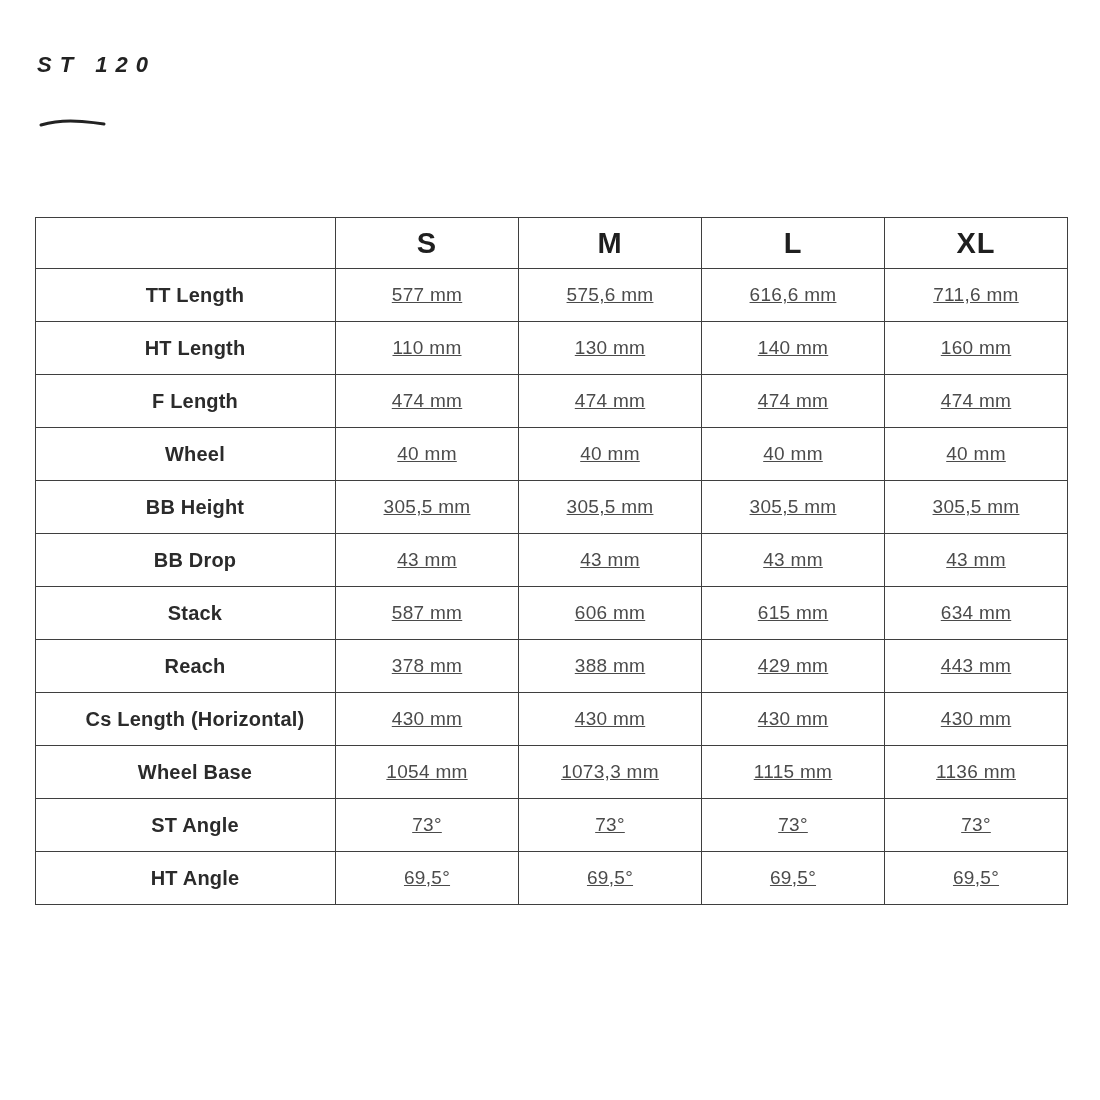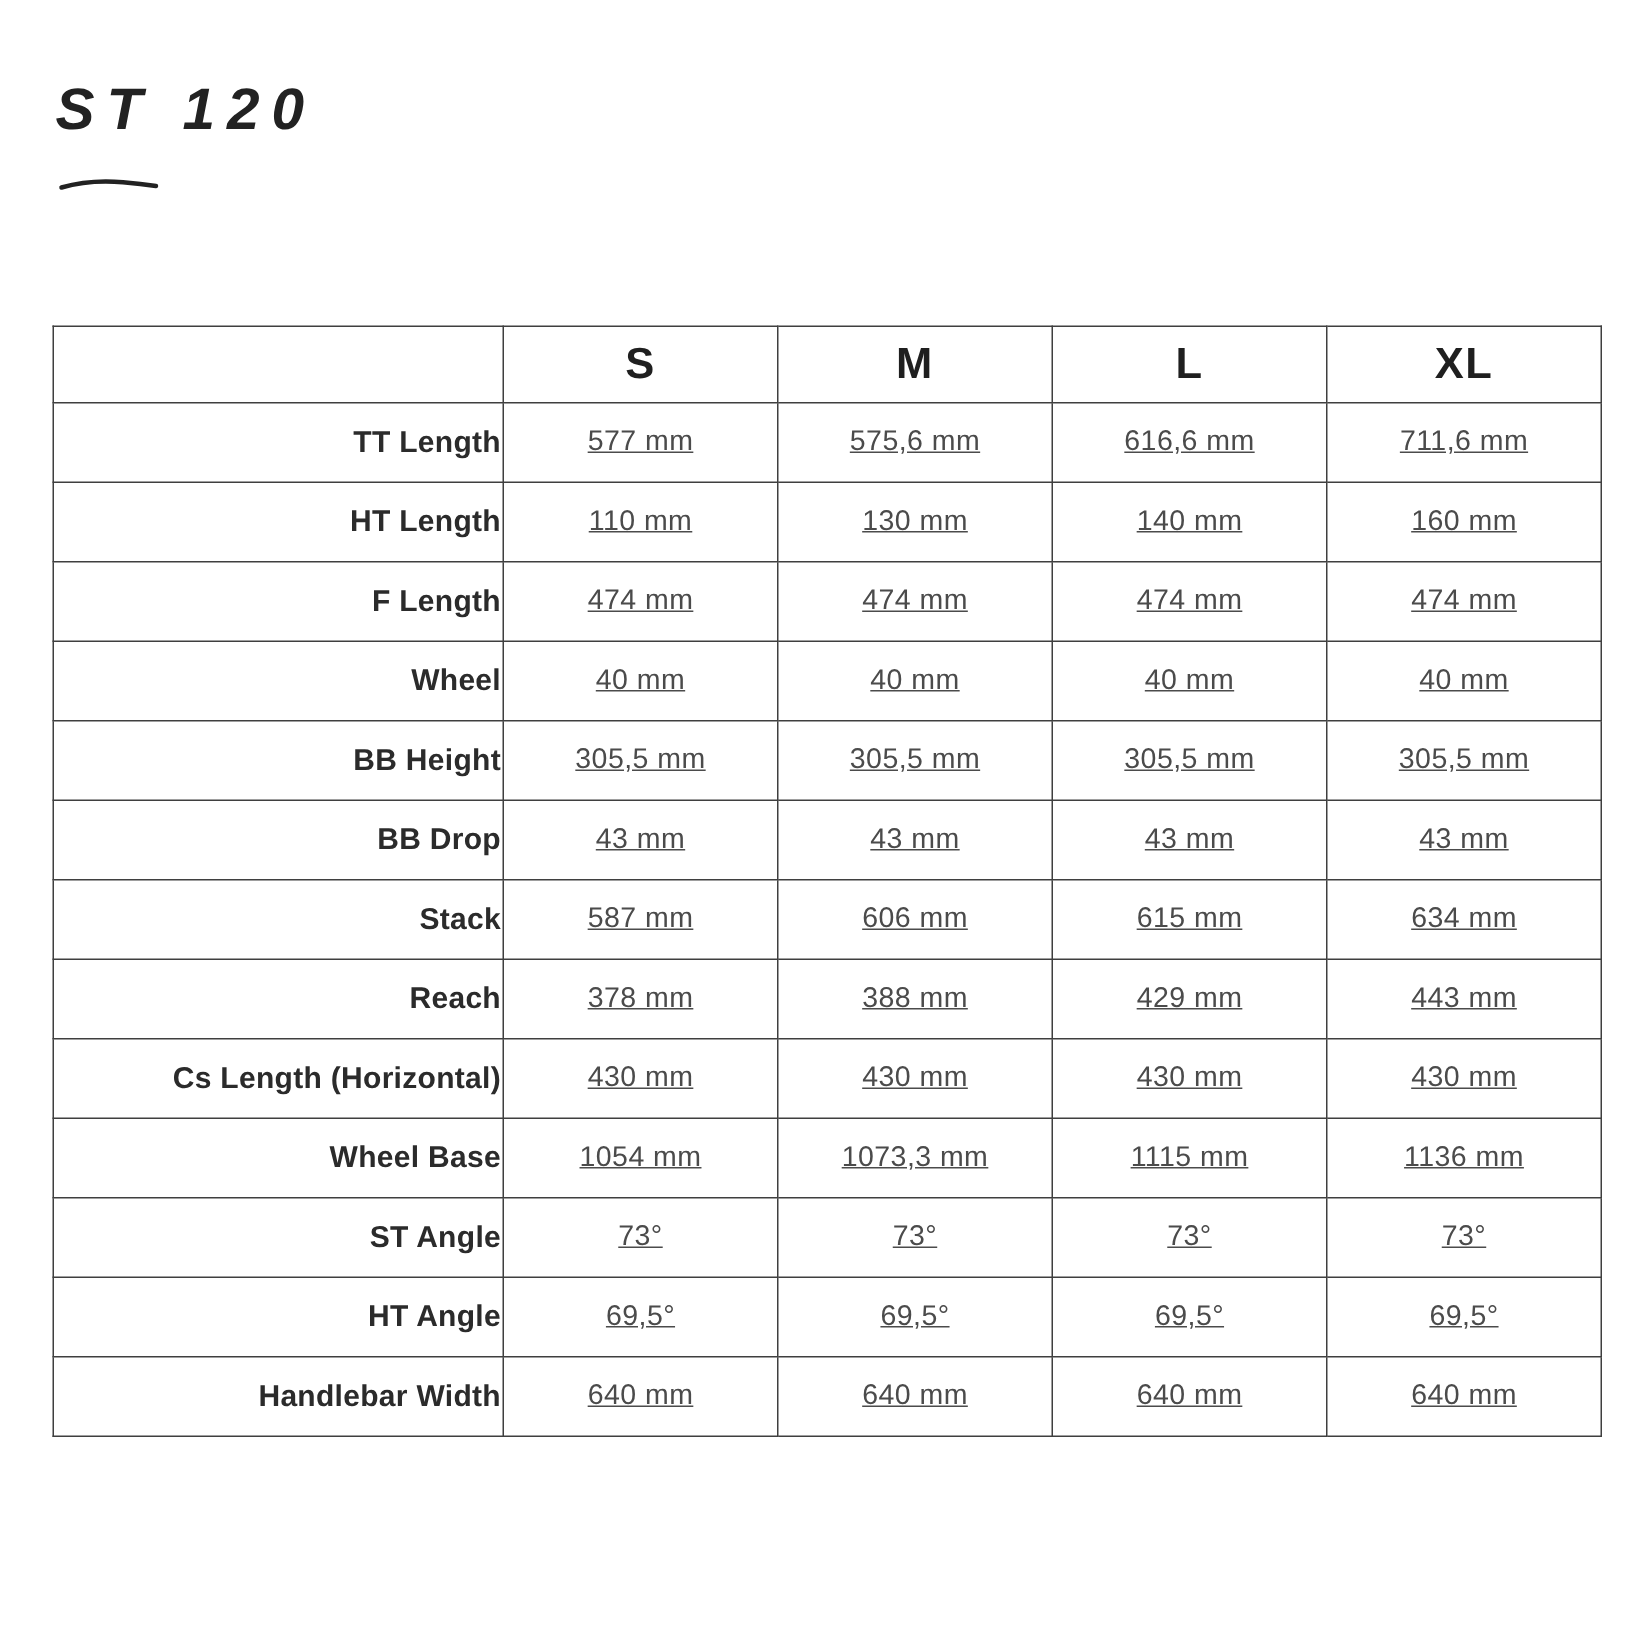--- a/index.html
+++ b/index.html
@@ -11,21 +11,21 @@
     width: 1100px;
     height: 1100px;
     position: relative;
     font-family: "Liberation Sans", sans-serif;
     overflow: hidden;
   }
   .page-title {
     position: absolute;
     left: 37px;
     top: 52px;
-    font-size: 39px;
+    font-size: 22px;
     font-weight: 700;
     font-style: italic;
     letter-spacing: 8px;
     color: #222222;
     white-space: nowrap;
   }
   .title-swoosh {
     position: absolute;
     left: 38px;
     top: 117px;
@@ -57,21 +57,21 @@
     font-weight: 700;
     color: #1f1f1f;
     text-align: center;
     letter-spacing: 1px;
     font-family: "Liberation Sans", sans-serif;
   }
   td.row-label {
     font-size: 20px;
     font-weight: 700;
     color: #2b2b2b;
-    text-align: right;
+    text-align: center;
     padding-left: 20px;
     letter-spacing: 0.2px;
   }
   td.row-value {
     font-size: 19px;
     font-weight: 400;
     color: #4b4b4b;
     text-align: center;
     letter-spacing: 0.3px;
     text-decoration: underline;
@@ -196,22 +196,15 @@
 
   <tr class="data-row">
     <td class="row-label">HT Angle</td>
     <td class="row-value">69,5°</td>
     <td class="row-value">69,5°</td>
     <td class="row-value">69,5°</td>
     <td class="row-value">69,5°</td>
   </tr>
 
 
-  <tr class="data-row">
-    <td class="row-label">Handlebar Width</td>
-    <td class="row-value">640 mm</td>
-    <td class="row-value">640 mm</td>
-    <td class="row-value">640 mm</td>
-    <td class="row-value">640 mm</td>
-  </tr>
 </tbody>
   </table>
 </div>
 
 </body></html>

